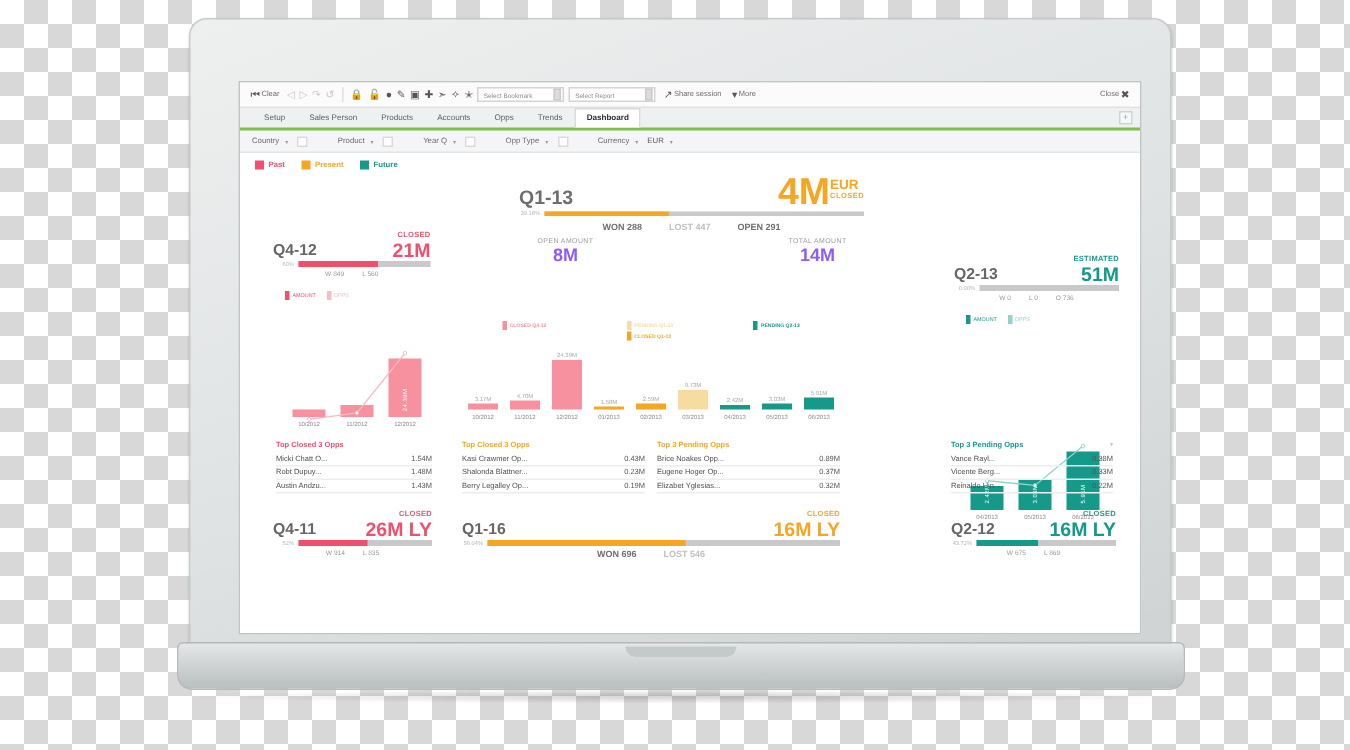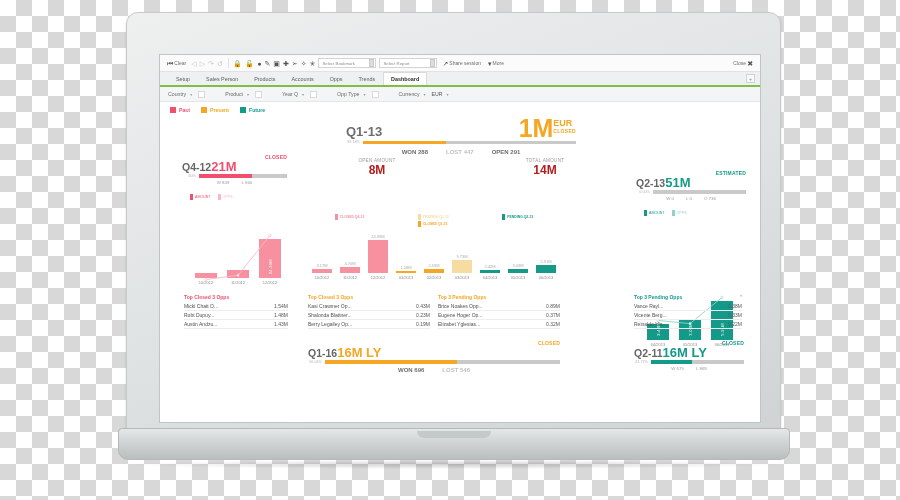--- a/index.html
+++ b/index.html
@@ -91,21 +91,21 @@
   .board { position: relative; height: 320px; background: #fff; padding: 0; }
 
   .legend { display: flex; gap: 11px; padding: 5px 0 0 10px; }
   .legend-item { display: flex; align-items: center; gap: 3px; font-size: 5.2px; }
   .sw { width: 6px; height: 6px; }
 
   .col { position: absolute; }
 
   
   .kpi-cap { font-size: 5px; font-weight: bold; letter-spacing: .2px; text-align: right; }
-  .kpi-row { display: flex; align-items: flex-end; }
+  .kpi-row { display: flex; align-items: flex-end; justify-content: space-between; }
   .kpi-period { font-size: 10.5px; font-weight: bold; color: #666; }
   .kpi-val { font-size: 13px; font-weight: bold; line-height: 1; }
   .bar-wrap { display: flex; align-items: center; gap: 3px; margin-top: 1px; }
   .bar-pct { font-size: 3.8px; color: #b6b6b6; width: 14px; text-align: right; }
   .bar-track { flex: 1; height: 3.2px; background: #c9c9c9; position: relative; }
   .bar-fill { position: absolute; left: 0; top: 0; height: 100%; }
   .kpi-sub { display: flex; gap: 12px; font-size: 4.4px; color: #9a9a9a; margin-top: 2px; }
 
   
   .mini-legend { display: flex; gap: 7px; font-size: 3.6px; margin-top: 9px; }
@@ -141,21 +141,21 @@
   }
   .gauge-hole {
     position: absolute; inset: 7px; border-radius: 50%; background: #fff;
     box-shadow: 0 0 0 1px #ececec, 0 1px 2px rgba(0,0,0,.12);
     display: flex; flex-direction: column; align-items: center; justify-content: center;
   }
   .gauge-pct { font-size: 12px; font-weight: bold; color: #8a8a8a; line-height: 1; }
   .gauge-lbl { font-size: 3.6px; color: #b5b5b5; margin-top: 1px; letter-spacing: .3px; }
 
   .amt-lbl { font-size: 4.6px; color: #9b9b9b; letter-spacing: .3px; }
-  .amt-val { font-size: 12px; font-weight: bold; color: #b91c1c; text-align: center; }
+  .amt-val { font-size: 12px; font-weight: bold; color: #8b5cf6; text-align: center; }
 
   .hero-period { font-size: 13px; font-weight: bold; color: #6e6e6e; }
   .hero-num { font-size: 25px; font-weight: bold; color: #f5a623; line-height: .85; }
   .hero-eur { font-size: 9px; font-weight: bold; color: #f5a623; line-height: 1; }
   .hero-closed { font-size: 5px; font-weight: bold; color: #f5a623; letter-spacing: .3px; }
   .wlo { display: flex; gap: 18px; font-size: 6px; font-weight: bold; }
 
   .chart-legend { display: flex; align-items: center; gap: 2px; font-size: 3.4px; }
   .chart-legend .cb { width: 3px; height: 6px; }
 </style>
@@ -262,21 +262,21 @@
             <div class="legend-item">
               <span class="sw" style="background:#159a8a"></span>
               <span style="color: rgb(21, 154, 138); font-weight: bold;">Future</span>
             </div>
           </div>
 
         <div class="col" style="left:186px; top:16px; width:230px;">
           <div style="display:flex; align-items:flex-end; justify-content:space-between;">
             <span class="hero-period">Q1-13</span>
             <div style="display:flex; align-items:flex-start;">
-              <span class="hero-num">1M</span>
+              <span class="hero-num">4M</span>
               <div style="display:flex; flex-direction:column; justify-content:flex-start; margin-top:1px;">
                 <span class="hero-eur">EUR</span>
                 <span class="hero-closed">CLOSED</span>
               </div>
             </div>
           </div>
           <div class="bar-wrap">
             <span class="bar-pct">39.18%</span>
             <span class="bar-track">
               <span class="bar-fill" id="hero-fill" style="width: 39.18%; background: rgb(245, 166, 35);"></span>
@@ -548,20 +548,37 @@
             <div class="tl-row">
               <span class="tl-name">Vicente Berg...</span>
               <span class="tl-val">0.33M</span>
             </div>
             <div class="tl-row">
               <span class="tl-name">Reinaldo Hin...</span>
               <span class="tl-val">0.22M</span>
             </div>
           </div>
 
+        <div class="col" style="left:22px; top:238px; width:106px;">
+          <div class="kpi-cap" style="color:#f04f6e;">CLOSED</div>
+          <div class="kpi-row">
+            <span class="kpi-period">Q4-11</span>
+            <span class="kpi-val" style="color:#f04f6e;">26M LY</span>
+          </div>
+          <div class="bar-wrap">
+            <span class="bar-pct">52%</span>
+            <span class="bar-track">
+              <span class="bar-fill" id="pastf-fill" style="width: 52%; background: rgb(240, 79, 110);"></span>
+            </span>
+          </div>
+          <div class="kpi-sub" style="justify-content:center;">
+            <span>W 914</span>
+            <span>L 835</span>
+          </div>
+        </div>
 
         <div class="col" style="left:148px; top:238px; width:252px;">
           <div class="kpi-cap" style="color:#f5a623;">CLOSED</div>
           <div class="kpi-row">
             <span class="kpi-period">Q1-16</span>
             <span class="kpi-val" style="color:#f5a623;">16M LY</span>
           </div>
           <div class="bar-wrap">
             <span class="bar-pct">56.04%</span>
             <span class="bar-track">
@@ -570,21 +587,21 @@
           </div>
           <div class="wlo" style="justify-content:center; margin-top:3px;">
             <span style="color:#6e6e6e;">WON 696</span>
             <span style="color:#c0c0c0;">LOST 546</span>
           </div>
         </div>
 
         <div class="col" style="left:474px; top:238px; width:110px;">
           <div class="kpi-cap" style="color:#159a8a;">CLOSED</div>
           <div class="kpi-row">
-            <span class="kpi-period">Q2-11</span>
+            <span class="kpi-period">Q2-12</span>
             <span class="kpi-val" style="color:#159a8a;">16M LY</span>
           </div>
           <div class="bar-wrap">
             <span class="bar-pct">43.72%</span>
             <span class="bar-track">
               <span class="bar-fill" id="futuref-fill" style="width: 43.72%; background: rgb(21, 154, 138);"></span>
             </span>
           </div>
           <div class="kpi-sub" style="justify-content:center;">
             <span>W 675</span>

